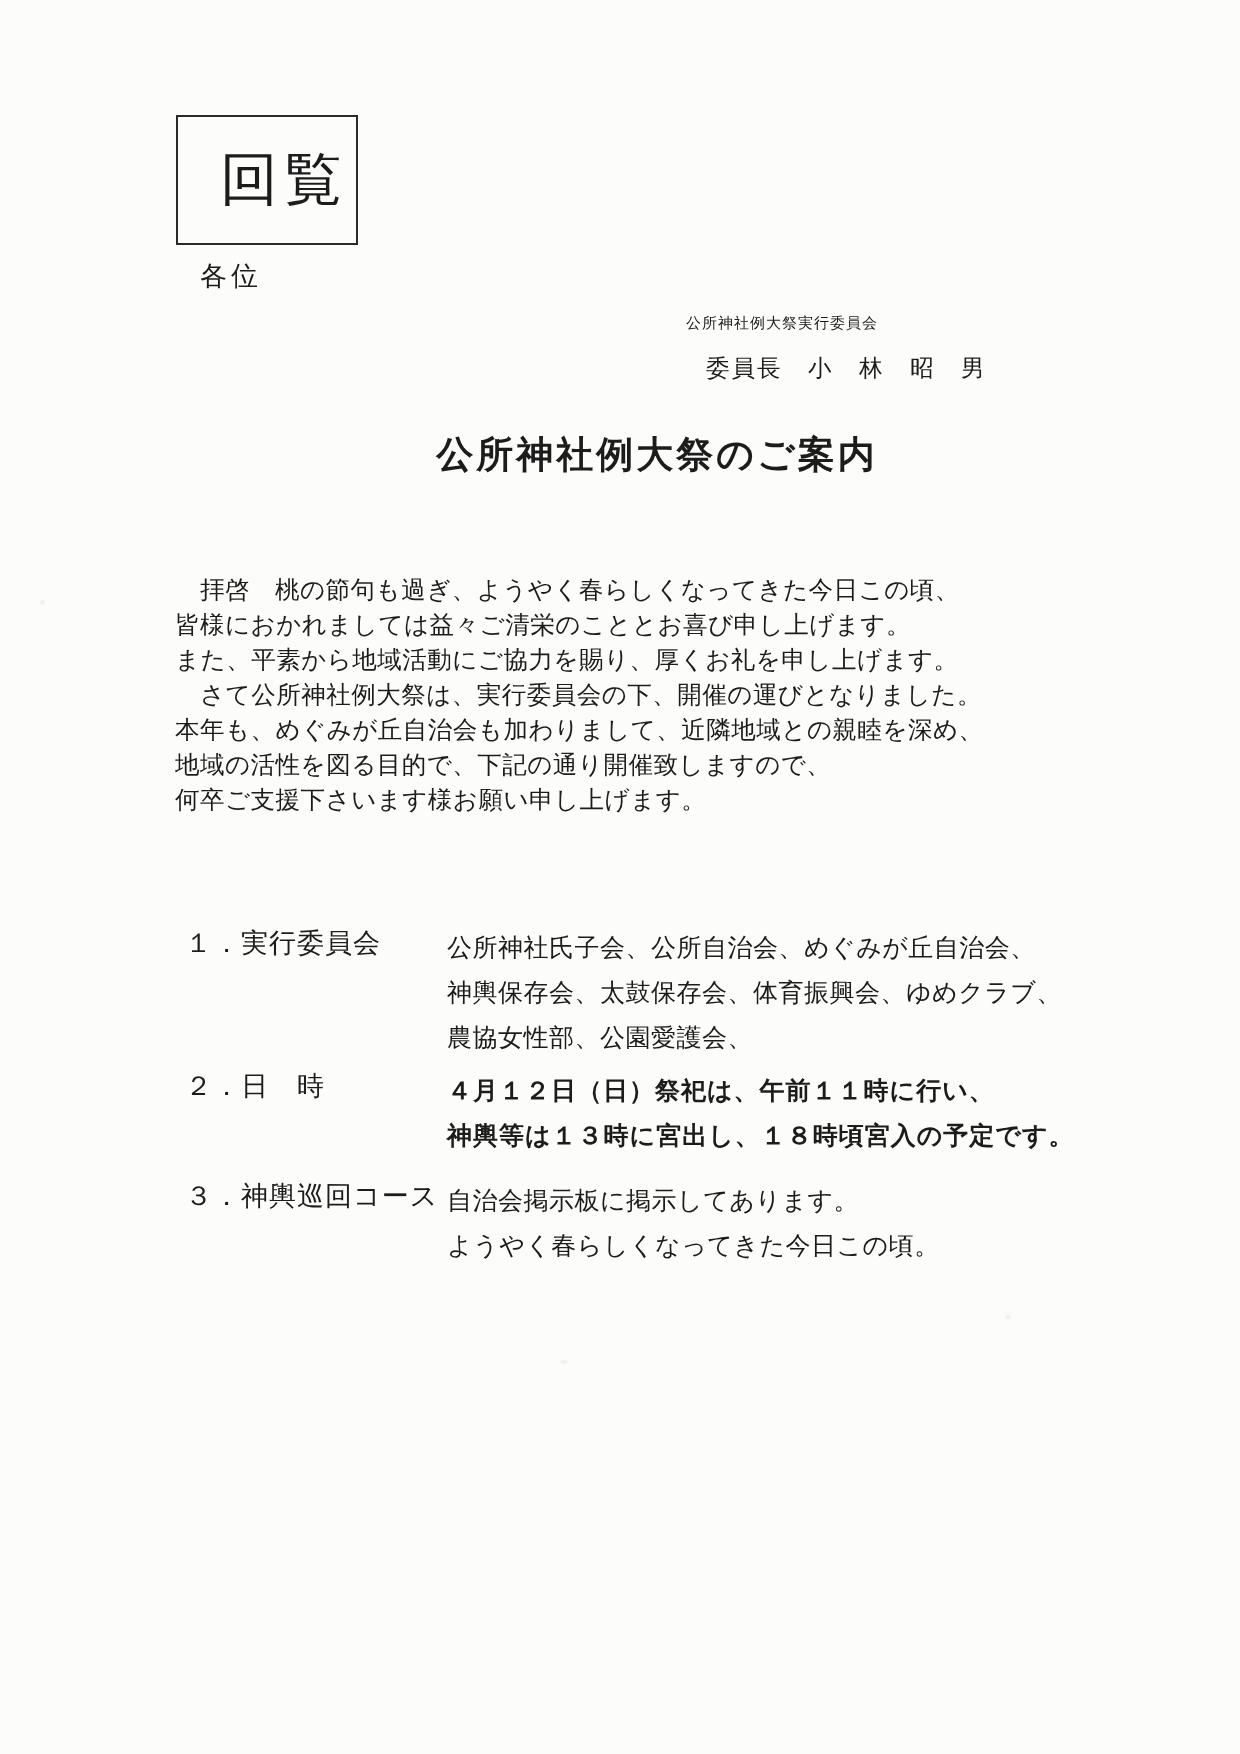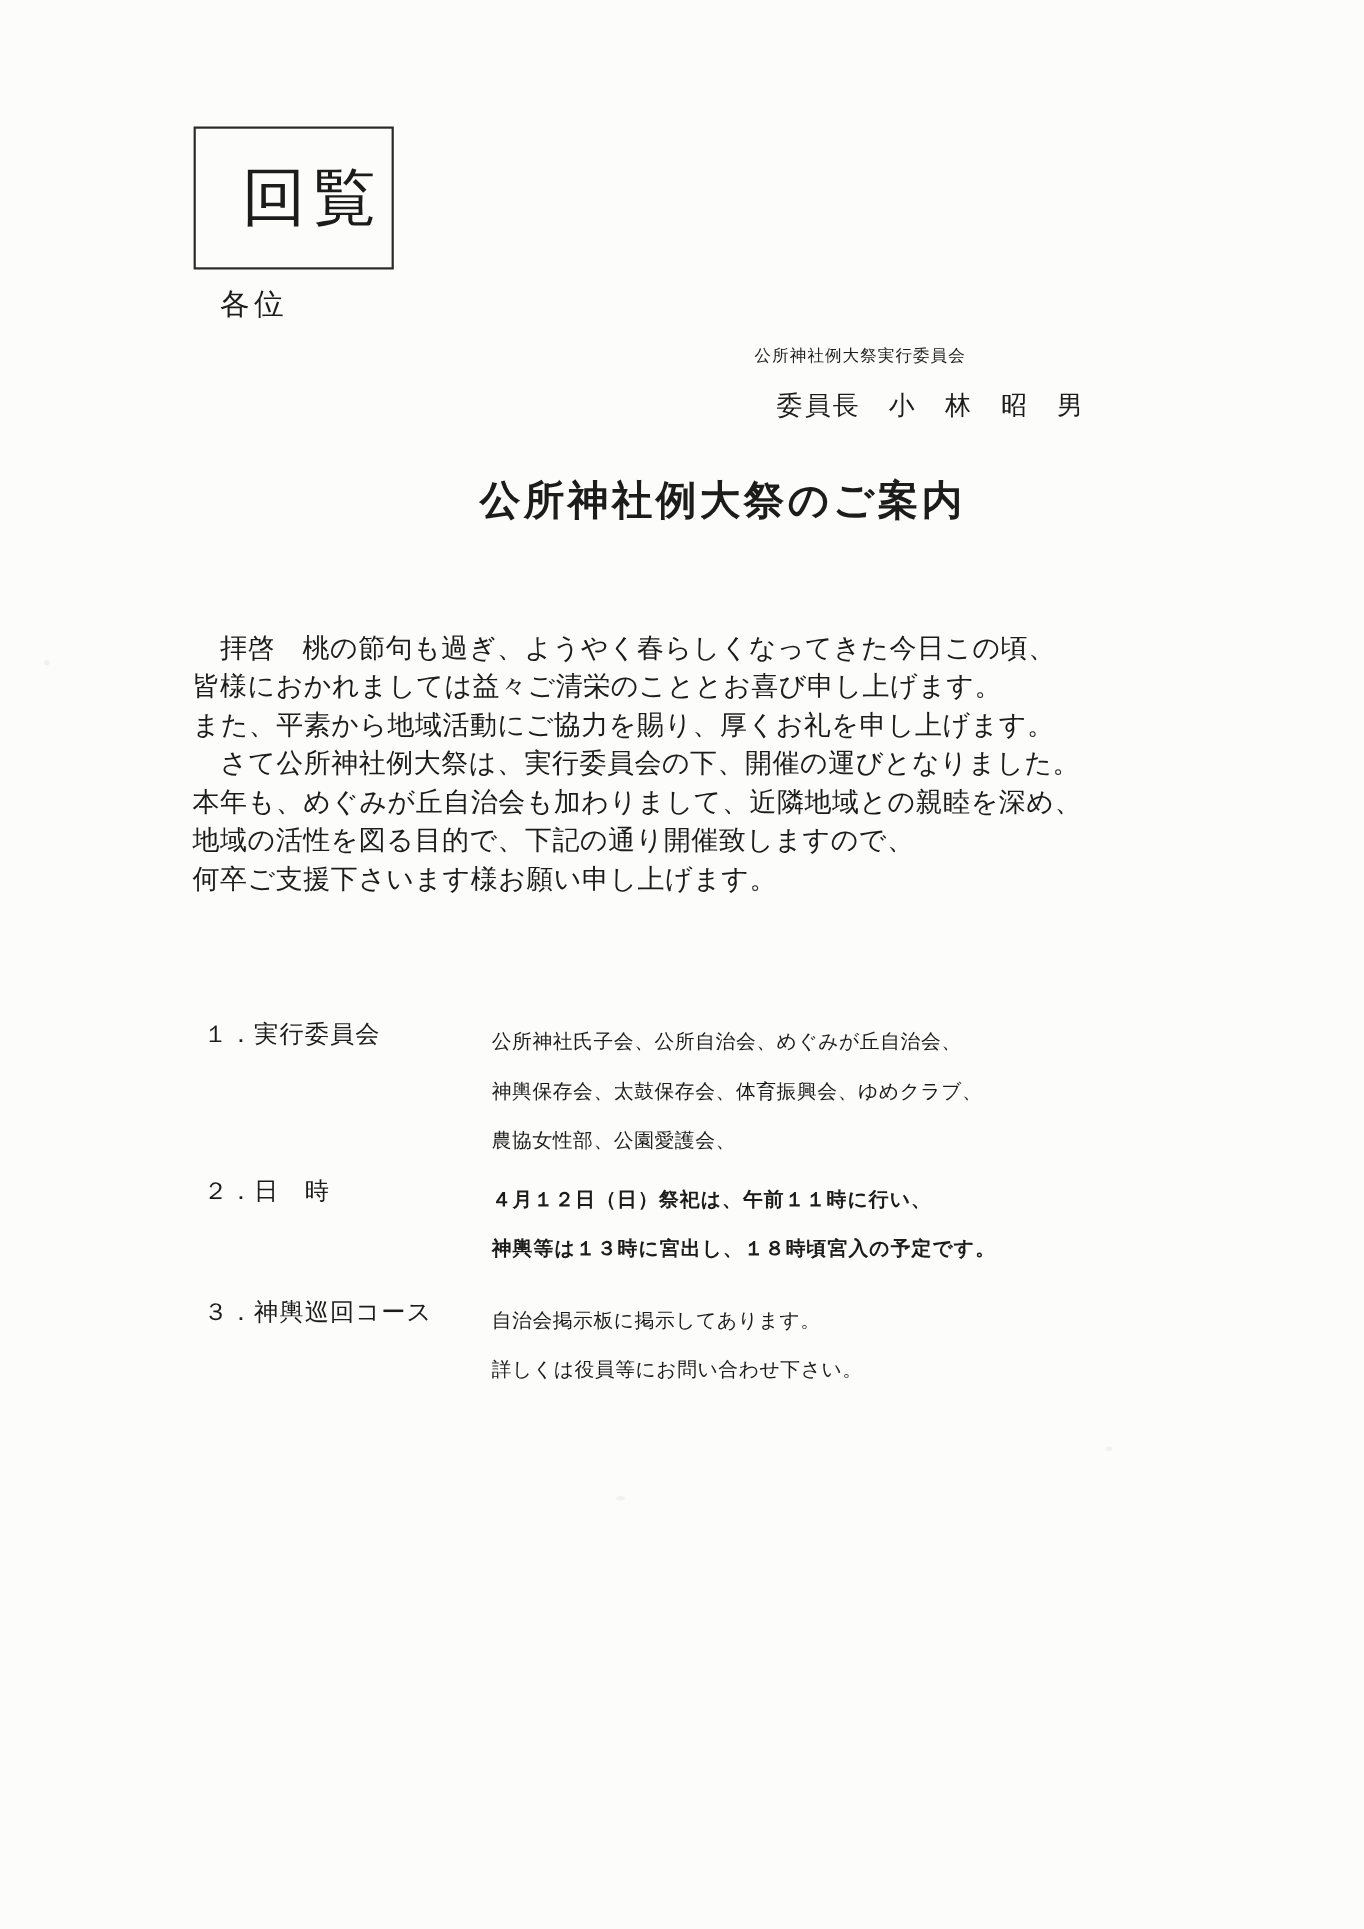--- a/index.html
+++ b/index.html
@@ -92,32 +92,32 @@
   }
   .list-block { position: absolute; left: 0; top: 0; width: 100%; height: 100%; }
   .list-item { position: absolute; left: 185px; width: 900px; }
   .item-1 { top: 925px; }
   .item-2 { top: 1068px; }
   .item-3 { top: 1178px; }
   .item-label {
     position: absolute;
     left: 0;
     top: 0;
-    font-size: 22px;
+    font-size: 27px;
     letter-spacing: 1px;
     white-space: nowrap;
   }
   .item-lines {
     position: absolute;
     left: 262px;
     top: 0;
     white-space: nowrap;
   }
   .item-line {
-    font-size: 18px;
+    font-size: 25px;
     line-height: 45px;
     letter-spacing: 0.5px;
   }
   .item-lines.bold .item-line {
     font-weight: 700;
     letter-spacing: 1px;
   }
   
   .smudge { position: absolute; background: rgba(120,120,120,0.08); border-radius: 50%; }
   .s1 { width: 8px; height: 4px; left: 560px; top: 1360px; }
@@ -167,21 +167,21 @@
       <div class="item-lines bold">
         <div class="item-line">４月１２日（日）祭祀は、午前１１時に行い、</div>
         <div class="item-line">神輿等は１３時に宮出し、１８時頃宮入の予定です。</div>
       </div>
     </div>
 
     <div class="list-item item-3">
       <div class="item-label">３．神輿巡回コース</div>
       <div class="item-lines">
         <div class="item-line">自治会掲示板に掲示してあります。</div>
-        <div class="item-line">詳しくは役員等にお問い合わせ下さい。</div>
+        <div class="item-line">ようやく春らしくなってきた今日この頃。</div>
       </div>
     </div>
 
   </div>
 
   <div class="smudge s1"></div>
   <div class="smudge s2"></div>
   <div class="smudge s3"></div>
 
 </div>

